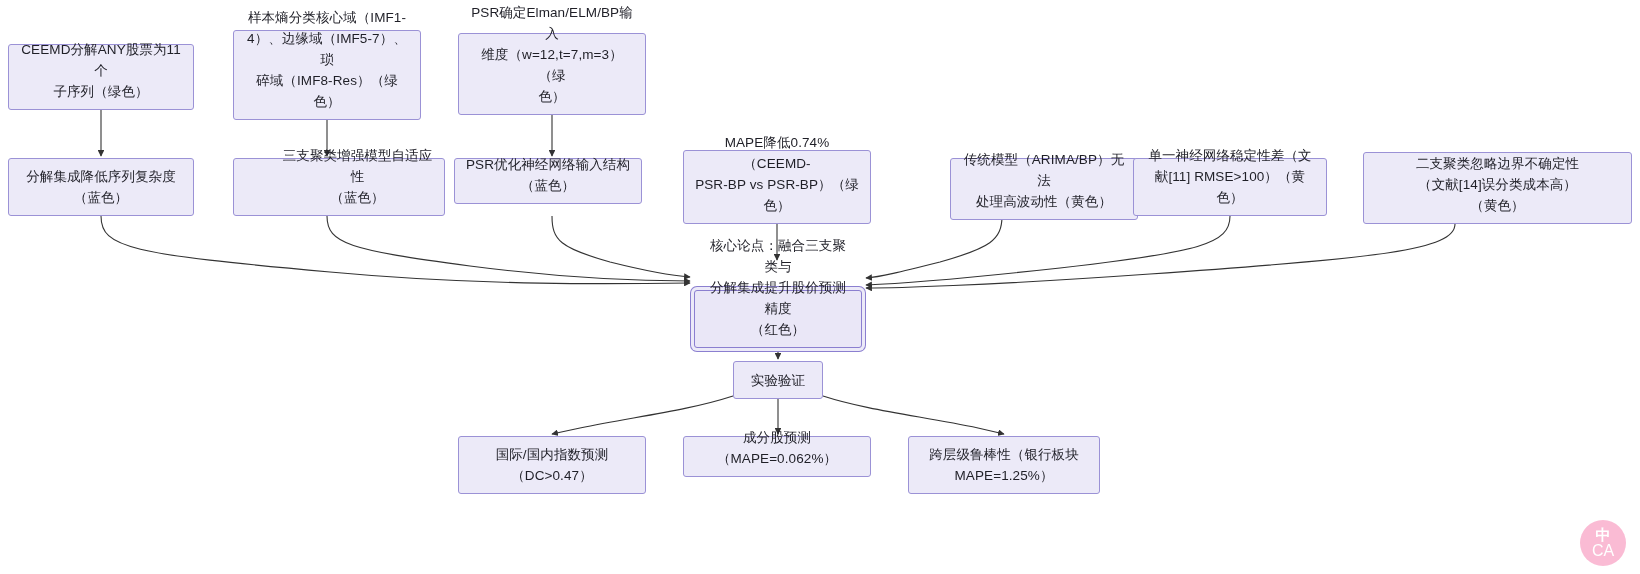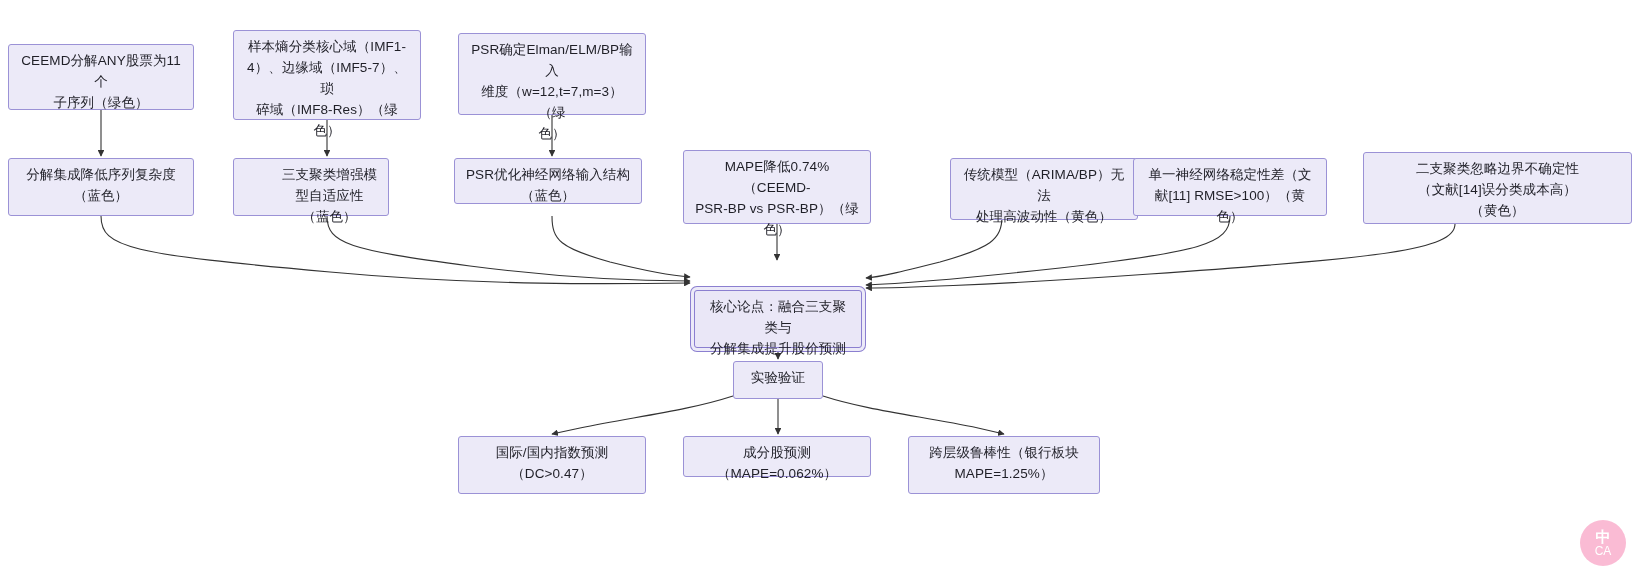--- a/index.html
+++ b/index.html
@@ -27,21 +27,21 @@
     height: 574px;
     pointer-events: none;
   }
   .node {
     position: absolute;
     box-sizing: border-box;
     background: #ECEAF8;
     border: 1px solid #9B92D6;
     border-radius: 3px;
     display: flex;
-    align-items: flex-start;
+    align-items: flex-end;
     justify-content: center;
     text-align: center;
     color: #1f1f27;
     font-size: 13.5px;
     line-height: 1.55;
     padding: 6px 9px;
     letter-spacing: 0.1px;
   }
   .node.core {
     border: 1px solid #8B7FD0;
@@ -67,21 +67,21 @@
     flex-direction: column;
     align-items: center;
     justify-content: center;
     color: #ffffff;
     font-size: 15px;
     line-height: 1.0;
     font-weight: bold;
     overflow: hidden;
   }
   #watermark .wm-b {
-    font-size: 12px;
+    font-size: 16px;
     font-weight: normal;
     margin-top: 1px;
   }
 </style>
 </head>
 <body>
 
 <div id="canvas">
 
   <svg id="edge-layer" viewBox="0 0 1640 574" xmlns="http://www.w3.org/2000/svg">
@@ -126,21 +126,21 @@
       </div>
       <div class="node" style="left: 458px; top: 33px; width: 188px; height: 82px;">
         <span class="txt">PSR确定Elman/ELM/BP输入
 维度（w=12,t=7,m=3）（绿
 色）</span>
       </div>
       <div class="node" style="left: 8px; top: 158px; width: 186px; height: 58px;">
         <span class="txt">分解集成降低序列复杂度
 （蓝色）</span>
       </div>
-      <div class="node" style="left: 233px; top: 158px; width: 156px; height: 58px; padding-left: 46px;">
+      <div class="node" style="left: 233px; top: 158px; width: 212px; height: 58px; padding-left: 46px;">
         <span class="txt">三支聚类增强模型自适应性
 （蓝色）</span>
       </div>
       <div class="node" style="left: 454px; top: 158px; width: 188px; height: 46px;">
         <span class="txt">PSR优化神经网络输入结构
 （蓝色）</span>
       </div>
       <div class="node" style="left: 683px; top: 150px; width: 188px; height: 74px;">
         <span class="txt">MAPE降低0.74%（CEEMD-
 PSR-BP vs PSR-BP）（绿

